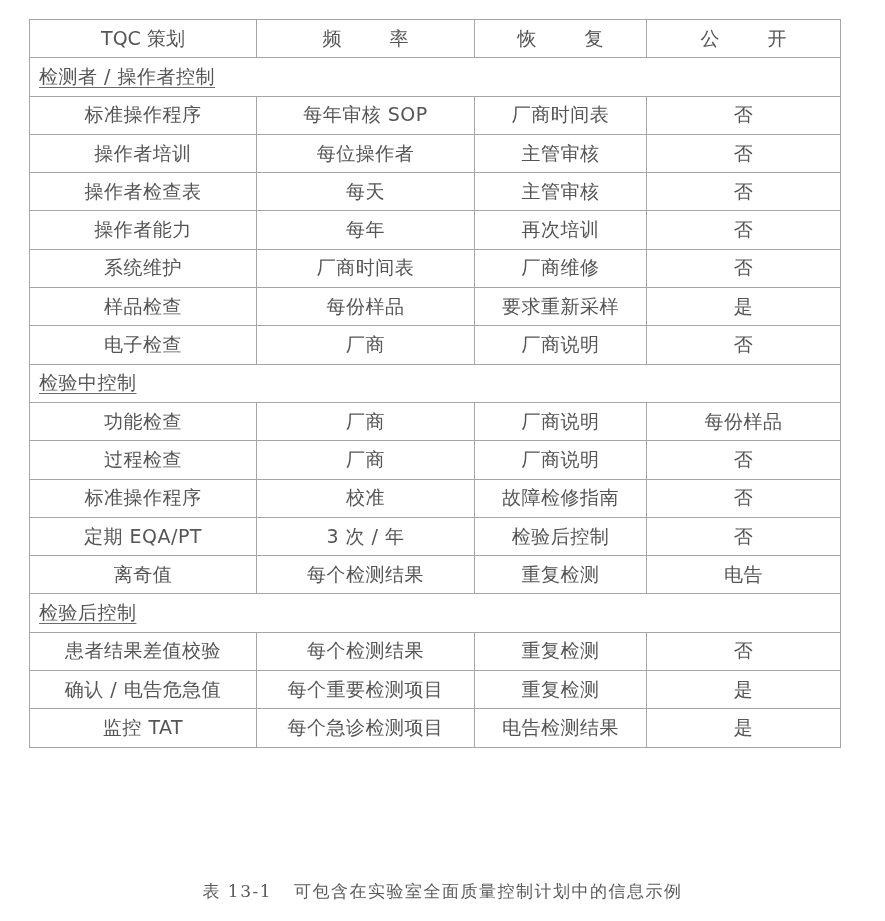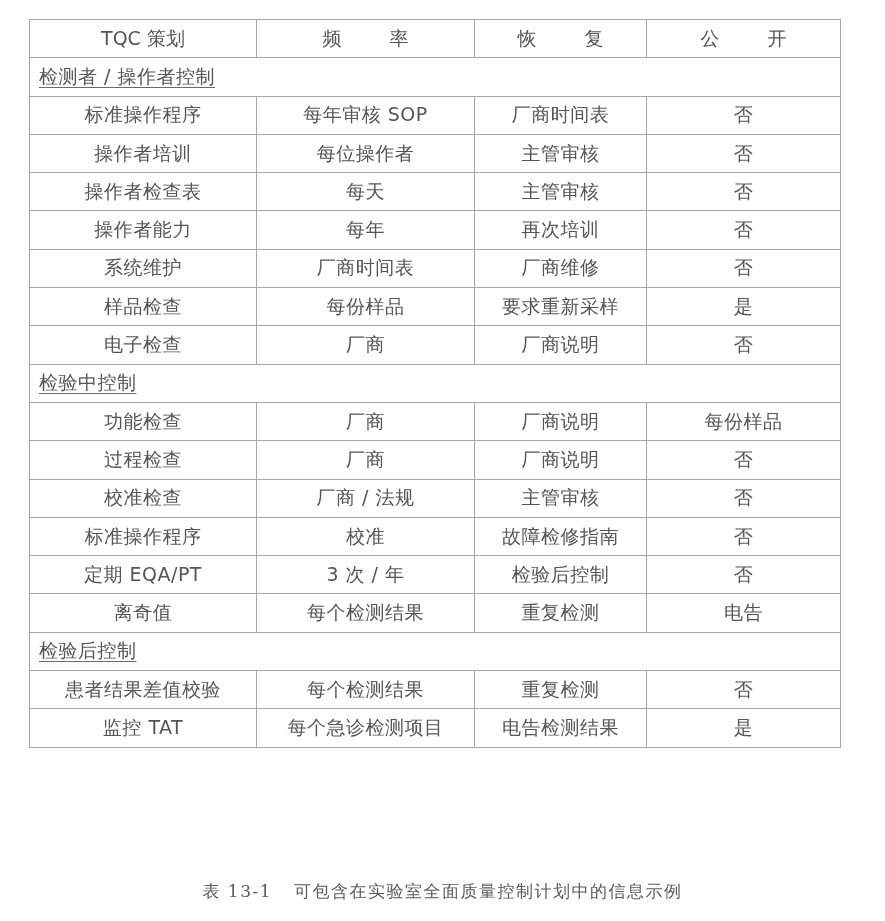--- a/index.html
+++ b/index.html
@@ -111,26 +111,20 @@
         <td>厂商说明</td>
         <td>每份样品</td>
       </tr>
       <tr>
         <td>过程检查</td>
         <td>厂商</td>
         <td>厂商说明</td>
         <td>否</td>
       </tr>
       <tr>
-        <td>校准检查</td>
-        <td>厂商 / 法规</td>
-        <td>主管审核</td>
-        <td>否</td>
-      </tr>
-      <tr>
         <td>标准操作程序</td>
         <td>校准</td>
         <td>故障检修指南</td>
         <td>否</td>
       </tr>
       <tr>
         <td>定期 EQA/PT</td>
         <td>3 次 / 年</td>
         <td>检验后控制</td>
         <td>否</td>
@@ -144,20 +138,26 @@
       <tr>
         <td colspan="4" class="section"><span>检验后控制</span></td>
       </tr>
       <tr>
         <td>患者结果差值校验</td>
         <td>每个检测结果</td>
         <td>重复检测</td>
         <td>否</td>
       </tr>
       <tr>
+        <td>确认 / 电告危急值</td>
+        <td>每个重要检测项目</td>
+        <td>重复检测</td>
+        <td>是</td>
+      </tr>
+      <tr>
         <td>监控 TAT</td>
         <td>每个急诊检测项目</td>
         <td>电告检测结果</td>
         <td>是</td>
       </tr>
     </tbody>
 </table>
 
 <div class="caption"><span class="num">表 13-1</span><span>可包含在实验室全面质量控制计划中的信息示例</span></div>
 

